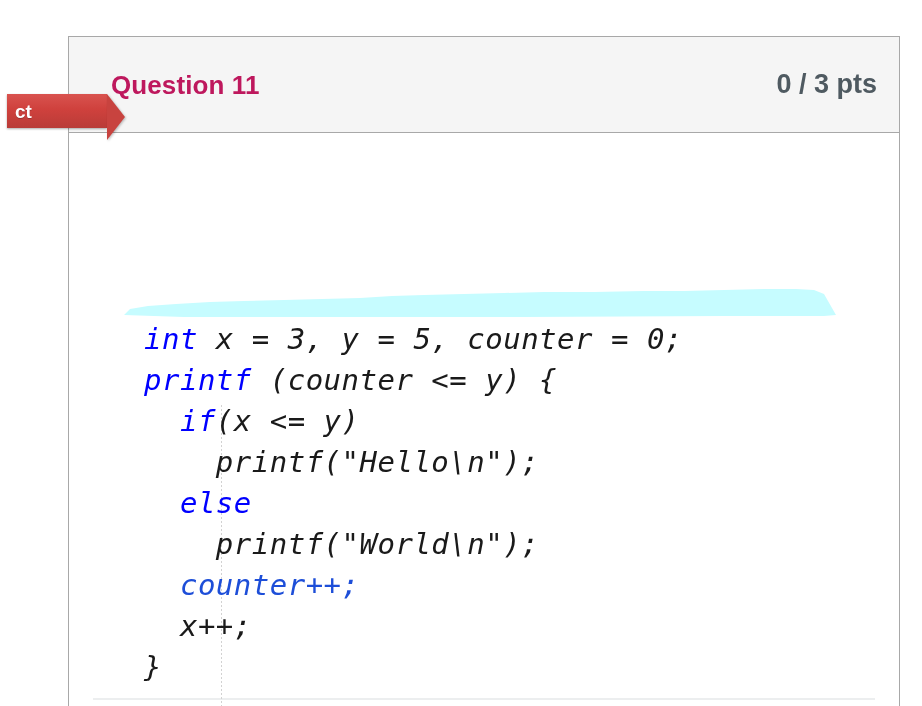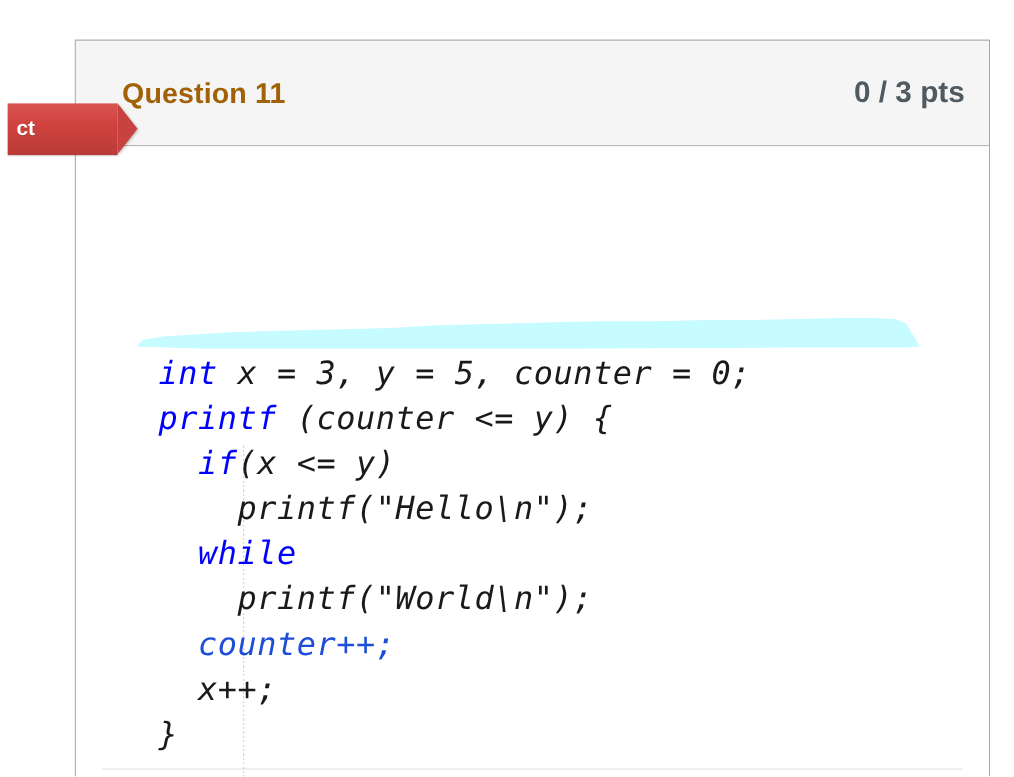--- a/index.html
+++ b/index.html
@@ -59,21 +59,21 @@
     white-space: nowrap;
     margin-right: 0;
   }
 
   
   #status-flag {
     position: absolute;
     left: -62px;
     top: 57px;
     width: 100px;
-    height: 47px;
+    height: 34px;
     background: linear-gradient(to bottom, #d9534f 0%, #cf413d 45%, #b93c38 100%);
     box-shadow: 0 1px 2px rgba(0,0,0,.32);
     display: flex;
     align-items: center;
     padding-left: 8px;
     box-sizing: border-box;
     z-index: 5;
   }
   #status-flag::after {
     content: "";
@@ -173,41 +173,41 @@
 <body>
 
 <div id="question-card">
 
   <div id="question-header">
 
     <div id="status-flag">
       <span id="status-flag-label" style="color: rgb(255, 255, 255);">ct</span>
     </div>
 
-    <div id="question-title" style="color: #a16207; text-align: right;">Question 11</div>
+    <div id="question-title" style="color: #be185d; text-align: right;">Question 11</div>
 
     <div id="question-points" style="color: rgb(79, 90, 97);">0 / 3 pts</div>
   </div>
 
   <div id="question-body">
 
     <svg id="code-highlight" viewBox="0 0 722 29" preserveAspectRatio="none">
       <path id="highlight-path" fill="#c6fcff" d="M0,27 L6,21 L24,18 L52,16 L86,14 L120,13 L160,12 L198,11 L236,10 L268,8
                L300,7 L340,6 L380,5 L420,4 L470,4 L520,3 L560,3 L600,2 L640,1 L672,1
                L690,2 L700,6 L704,13 L708,20 L712,27 L700,28 L600,28 L400,29 L200,29 L60,29 Z"></path>
     </svg>
 
     <div id="indent-guide"></div>
 
     <div id="code-block">
         <div class="code-line" style="color: rgb(26, 26, 26);"><span class="kw" style="color: rgb(0, 0, 255);">int</span><span class=""> x = 3, y = 5, counter = 0;</span></div>
         <div class="code-line" style="color: rgb(26, 26, 26);"><span class="kw" style="color: rgb(0, 0, 255);">printf</span><span class=""> (counter &lt;= y) {</span></div>
         <div class="code-line" style="color: rgb(26, 26, 26);">  <span class="kw" style="color: rgb(0, 0, 255); text-align: right;">if</span><span class="">(x &lt;= y)</span></div>
         <div class="code-line" style="color: rgb(26, 26, 26);">    <span class="">printf("Hello\n");</span></div>
-        <div class="code-line" style="color: rgb(26, 26, 26);">  <span class="kw" style="color: rgb(0, 0, 255);">while</span></div>
+        <div class="code-line" style="color: rgb(26, 26, 26);">  <span class="kw" style="color: rgb(0, 0, 255);">else</span></div>
         <div class="code-line" style="color: rgb(26, 26, 26);">    <span class="">printf("World\n");</span></div>
         <div class="code-line" style="color: #1d4ed8;">  <span class="">counter++;</span></div>
         <div class="code-line" style="color: rgb(26, 26, 26);">  <span class="">x++;</span></div>
         <div class="code-line" style="color: rgb(26, 26, 26);"><span class="">}</span></div>
       </div>
 
     <div id="bottom-divider"></div>
   </div>
 </div>
 

